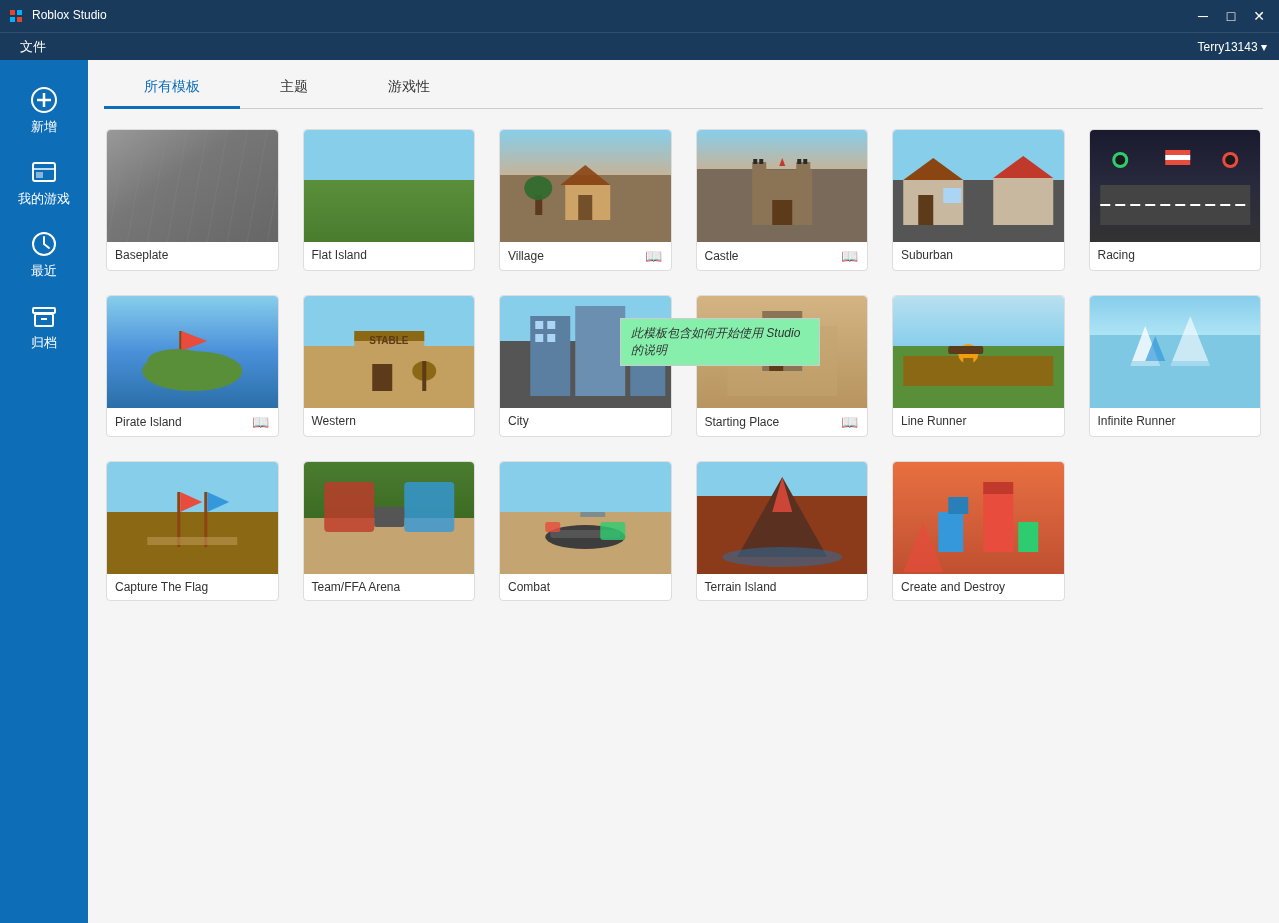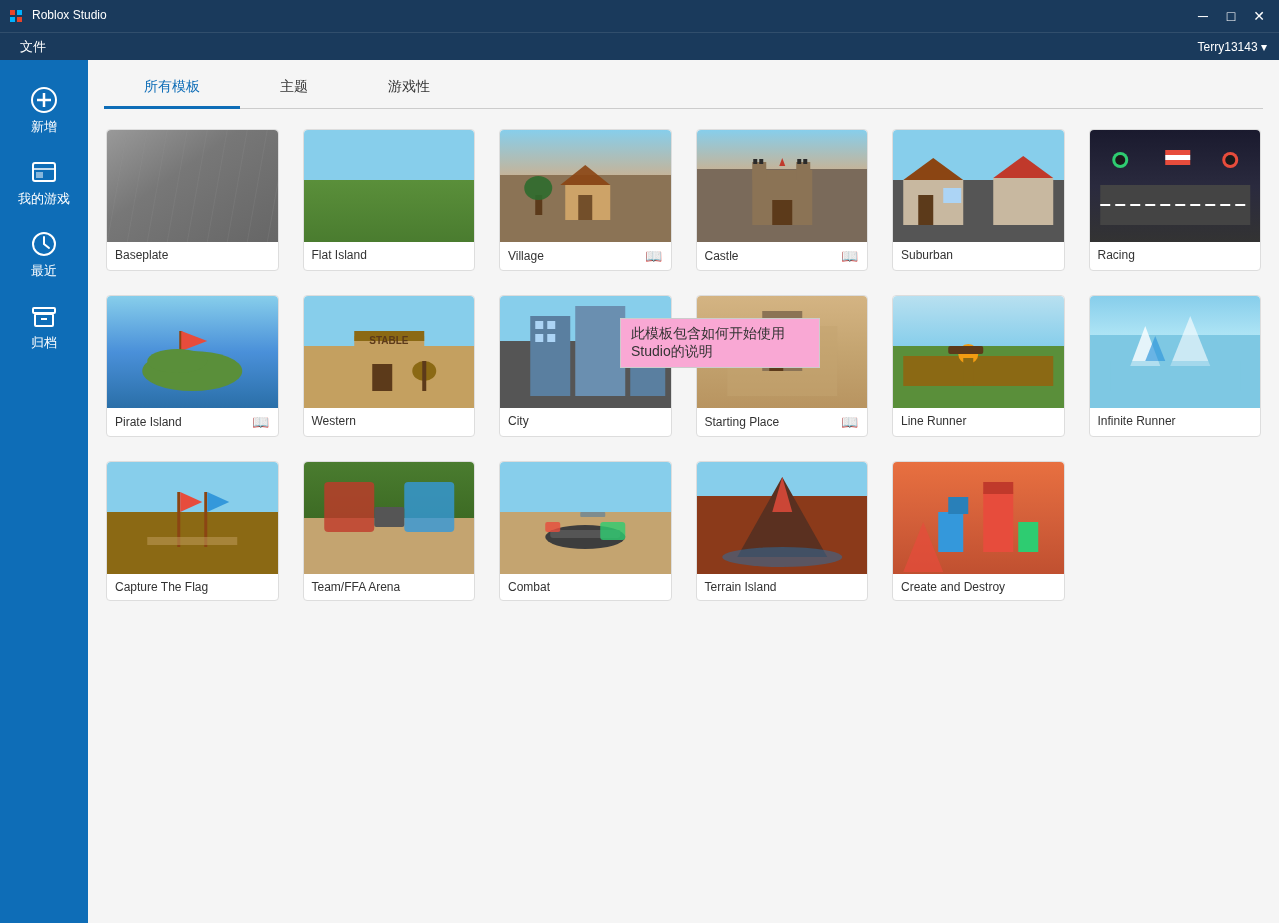--- a/index.html
+++ b/index.html
@@ -90,30 +90,31 @@
     }
     .card-label {
       padding: 6px 8px; font-size: 12px; color: #333;
       display: flex; align-items: center; justify-content: space-between;
     }
     .book-icon { font-size: 14px; color: #666; }
 
     
     #tooltip {
       position: absolute;
-      background: #f9a8d4;
+      background: #86efac;
       border: 1px solid #ccc;
       padding: 6px 10px;
-      font-size: 14px;
+      font-size: 12px;
       color: #333;
       z-index: 100;
       max-width: 200px;
       left: 620px;
       top: 318px;
       pointer-events: none;
+      font-style: italic;
     }
 
     
     .card-image canvas, .card-image svg { position: absolute; inset: 0; }
   </style>
 </head>
 <body>
 
 <div id="title-bar">
   <div id="title-bar-left">

